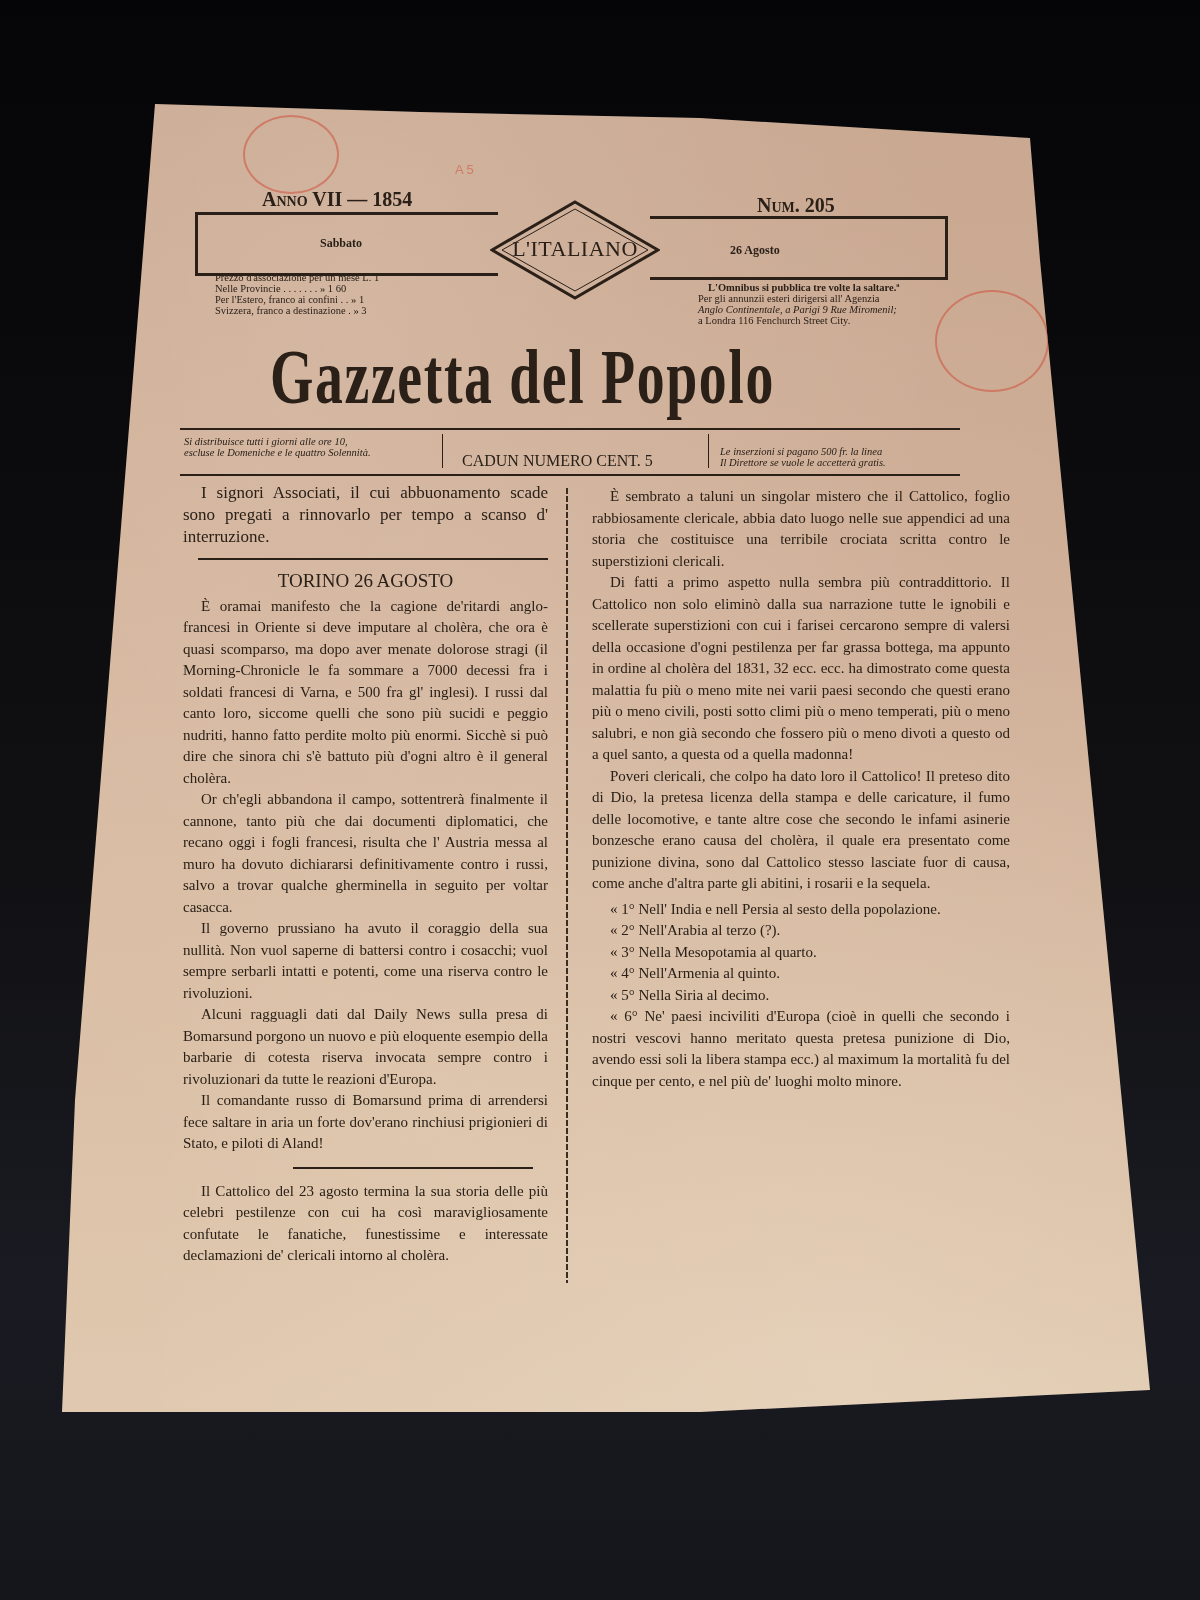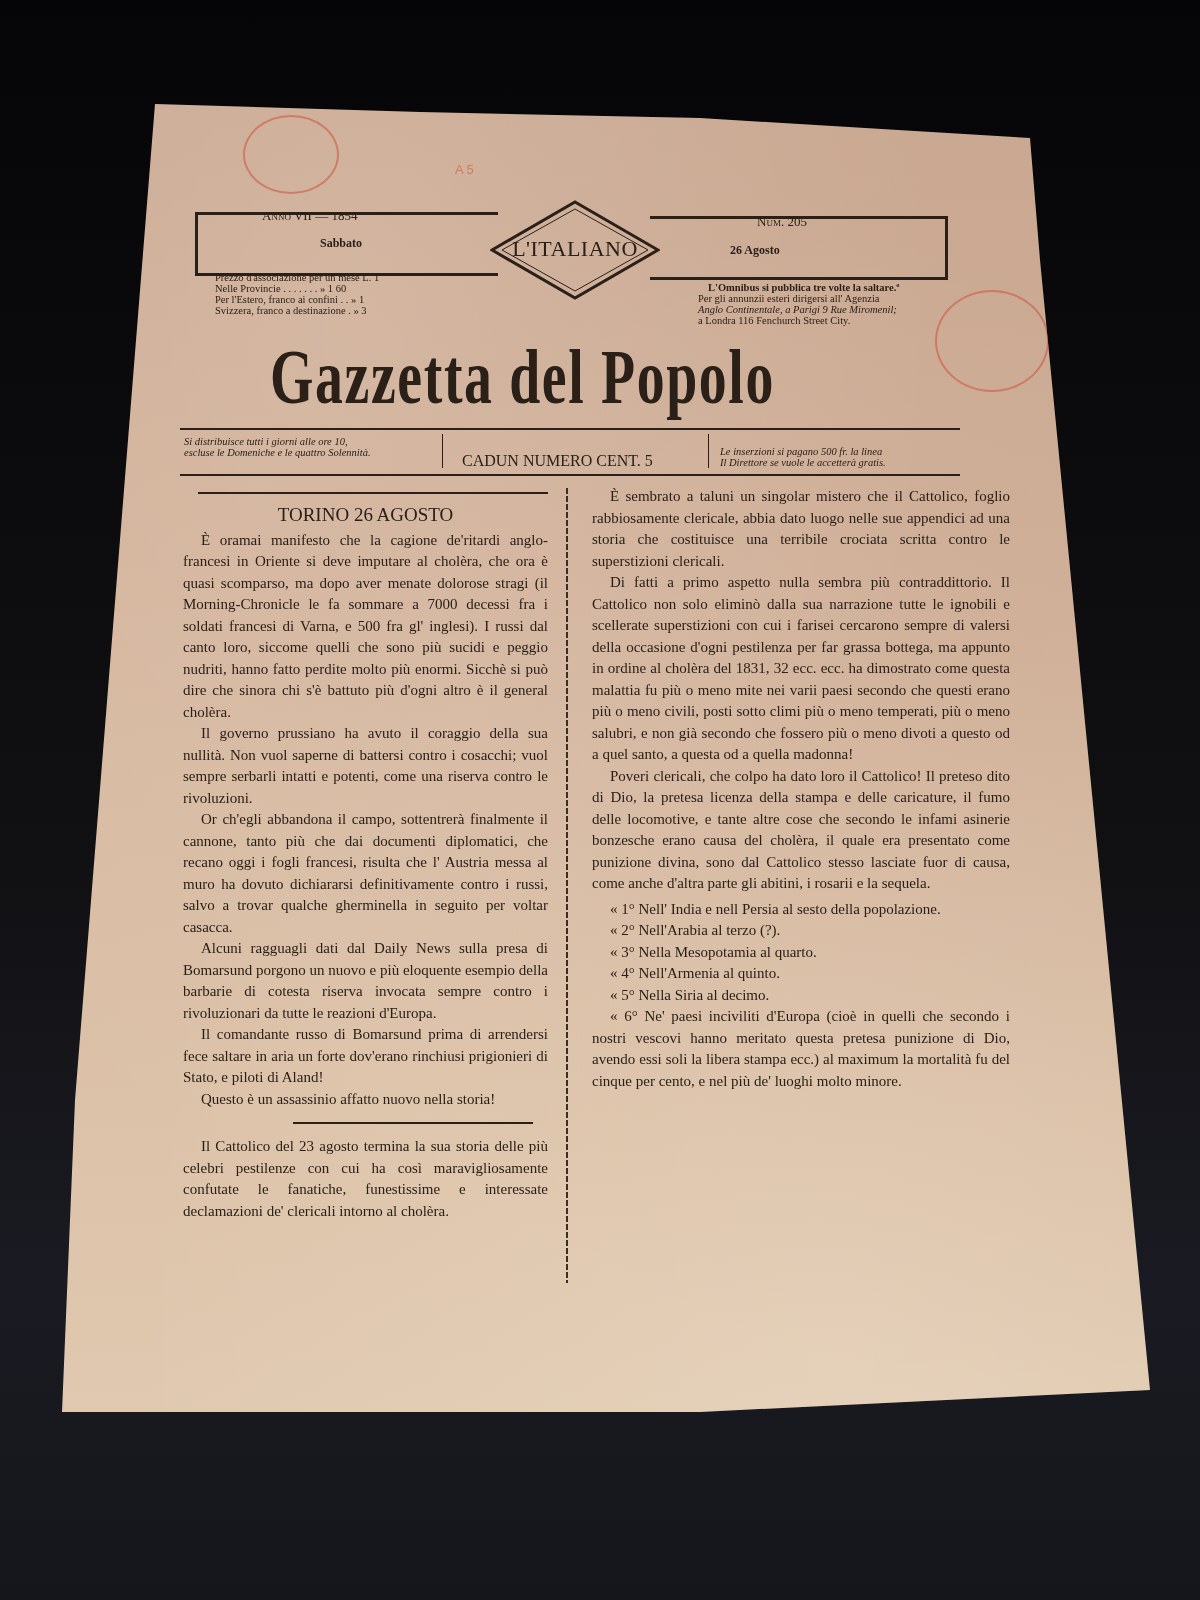--- a/index.html
+++ b/index.html
@@ -9,21 +9,21 @@
     clip-path:polygon(155px 104px, 420px 112px, 700px 118px, 1030px 138px, 1040px 260px, 1150px 1390px, 700px 1412px, 62px 1412px, 75px 1100px);
     background:
       radial-gradient(ellipse at 30% 20%, rgba(255,255,255,0.10), transparent 50%),
       radial-gradient(ellipse at 70% 85%, rgba(255,245,230,0.18), transparent 60%),
       radial-gradient(ellipse at 85% 40%, rgba(150,100,80,0.12), transparent 55%),
       linear-gradient(180deg,#c9a891 0%,#d4b49c 35%,#dcc2a8 70%,#e2cdb5 100%);}
   .abs{position:absolute;}
   .stamp{position:absolute;border:2px solid rgba(205,80,60,0.55);border-radius:50%;}
   .stamp-text{position:absolute;color:rgba(205,80,60,0.55);font-size:14px;font-family:"Liberation Sans",sans-serif;}
   .small-caps{font-variant:small-caps;}
-  .hdr-top{font-weight:normal;font-size:13px;margin-top:20px;}
+  .hdr-top{font-weight:bold;font-size:20px;}
   .banner{position:absolute;left:195px;top:208px;width:755px;height:68px;}
   .banner .bar{position:absolute;border:3px solid #2a2018;}
   .diamond{position:absolute;left:490px;top:200px;width:170px;height:100px;}
   .diamond svg{position:absolute;left:0;top:0;}
   .diamond .lbl{position:absolute;left:0;top:36px;width:170px;text-align:center;font-size:22px;letter-spacing:0.5px;}
   .sub{font-weight:bold;font-size:12px;}
   .tiny{font-size:10.5px;line-height:11px;font-family:"Liberation Serif",serif;}
   .title{position:absolute;left:270px;top:332px;font-size:68px;font-weight:bold;letter-spacing:2px;transform:scaleY(1.15) scaleX(0.82);transform-origin:left top;font-family:"Liberation Serif",serif;}
   .info-box{position:absolute;left:180px;top:428px;width:780px;height:44px;border-top:2px solid #2a2018;border-bottom:2px solid #2a2018;}
   .info-cell{position:absolute;top:6px;}
@@ -85,28 +85,28 @@
     <div class="abs" style="left:262px;top:4px;width:1px;height:34px;background:#2a2018;"></div>
     <div class="info-cell" style="left:282px;top:22px;font-size:16px;">CADUN NUMERO CENT. 5</div>
     <div class="abs" style="left:528px;top:4px;width:1px;height:34px;background:#2a2018;"></div>
     <div class="info-cell tiny" style="left:540px;top:16px;font-style:italic;">
       <div>Le inserzioni si pagano 500 fr. la linea</div>
       <div>Il Direttore se vuole le accetterà gratis.</div>
     </div>
   </div>
 
   <div class="col" style="left:183px;top:482px;width:365px;">
+    <p class="lead">I signori Associati, il cui abbuonamento scade sono pregati a rinnovarlo per tempo a scanso d' interruzione.</p>
     <div class="rule" style="position:relative;margin:10px 0 10px 15px;width:350px;"></div>
     <div class="heading">TORINO 26 AGOSTO</div>
     <p>È oramai manifesto che la cagione de'ritardi anglo-francesi in Oriente si deve imputare al cholèra, che ora è quasi scomparso, ma dopo aver menate dolorose stragi (il Morning-Chronicle le fa sommare a 7000 decessi fra i soldati francesi di Varna, e 500 fra gl' inglesi). I russi dal canto loro, siccome quelli che sono più sucidi e peggio nudriti, hanno fatto perdite molto più enormi. Sicchè si può dire che sinora chi s'è battuto più d'ogni altro è il general cholèra.</p>
+    <p>Or ch'egli abbandona il campo, sottentrerà finalmente il cannone, tanto più che dai documenti diplomatici, che recano oggi i fogli francesi, risulta che l' Austria messa al muro ha dovuto dichiararsi definitivamente contro i russi, salvo a trovar qualche gherminella in seguito per voltar casacca.</p>
     <p>Il governo prussiano ha avuto il coraggio della sua nullità. Non vuol saperne di battersi contro i cosacchi; vuol sempre serbarli intatti e potenti, come una riserva contro le rivoluzioni.</p>
-    <p>Or ch'egli abbandona il campo, sottentrerà finalmente il cannone, tanto più che dai documenti diplomatici, che recano oggi i fogli francesi, risulta che l' Austria messa al muro ha dovuto dichiararsi definitivamente contro i russi, salvo a trovar qualche gherminella in seguito per voltar casacca.</p>
     <p>Alcuni ragguagli dati dal Daily News sulla presa di Bomarsund porgono un nuovo e più eloquente esempio della barbarie di cotesta riserva invocata sempre contro i rivoluzionari da tutte le reazioni d'Europa.</p>
     <p>Il comandante russo di Bomarsund prima di arrendersi fece saltare in aria un forte dov'erano rinchiusi prigionieri di Stato, e piloti di Aland!</p>
-    <p>Questo è un assassinio affatto nuovo nella storia!</p>
     <div class="rule" style="position:relative;margin:12px 0 12px 110px;width:240px;"></div>
     <p>Il Cattolico del 23 agosto termina la sua storia delle più celebri pestilenze con cui ha così maravigliosamente confutate le fanatiche, funestissime e interessate declamazioni de' clericali intorno al cholèra.</p>
   </div>
 
   <div class="vrule" style="left:566px;top:488px;height:795px;"></div>
 
   <div class="col" style="left:592px;top:486px;width:418px;">
     <p>È sembrato a taluni un singolar mistero che il Cattolico, foglio rabbiosamente clericale, abbia dato luogo nelle sue appendici ad una storia che costituisce una terribile crociata scritta contro le superstizioni clericali.</p>
     <p>Di fatti a primo aspetto nulla sembra più contraddittorio. Il Cattolico non solo eliminò dalla sua narrazione tutte le ignobili e scellerate superstizioni con cui i farisei cercarono sempre di valersi della occasione d'ogni pestilenza per far grassa bottega, ma appunto in ordine al cholèra del 1831, 32 ecc. ecc. ha dimostrato come questa malattia fu più o meno mite nei varii paesi secondo che questi erano più o meno civili, posti sotto climi più o meno temperati, più o meno salubri, e non già secondo che fossero più o meno divoti a questo od a quel santo, a questa od a quella madonna!</p>
     <p>Poveri clericali, che colpo ha dato loro il Cattolico! Il preteso dito di Dio, la pretesa licenza della stampa e delle caricature, il fumo delle locomotive, e tante altre cose che secondo le infami asinerie bonzesche erano causa del cholèra, il quale era presentato come punizione divina, sono dal Cattolico stesso lasciate fuor di causa, come anche d'altra parte gli abitini, i rosarii e la sequela.</p>

